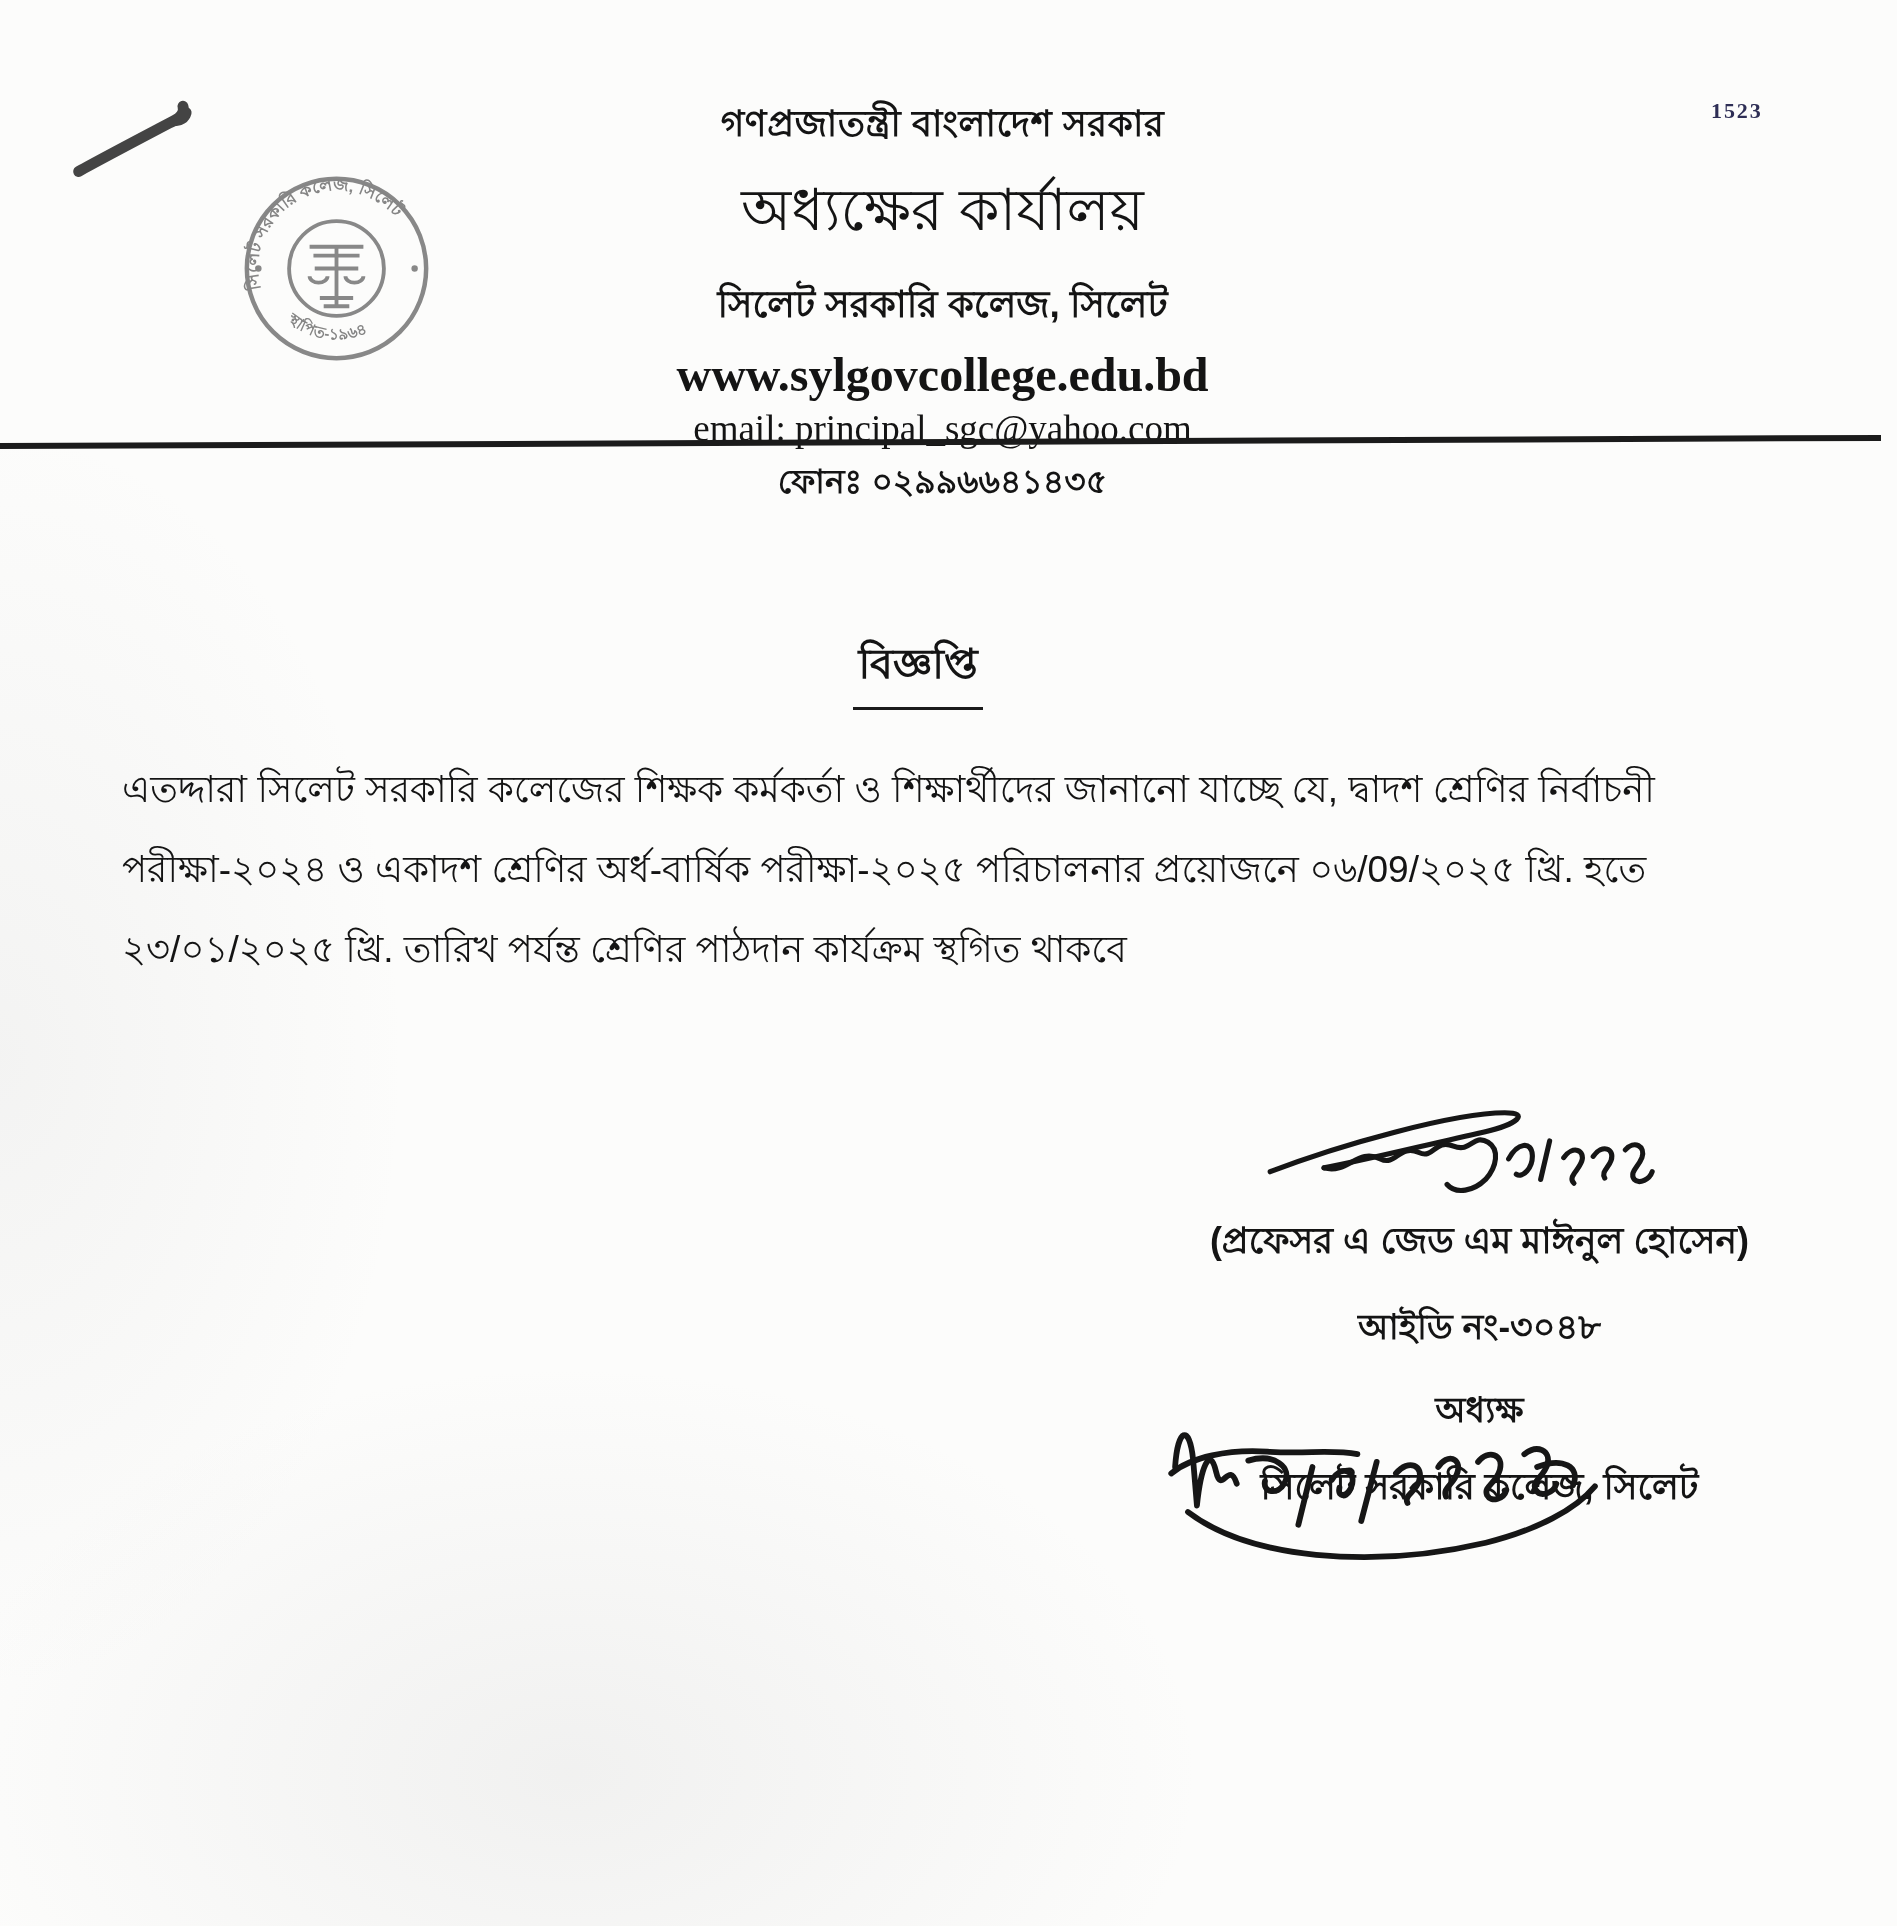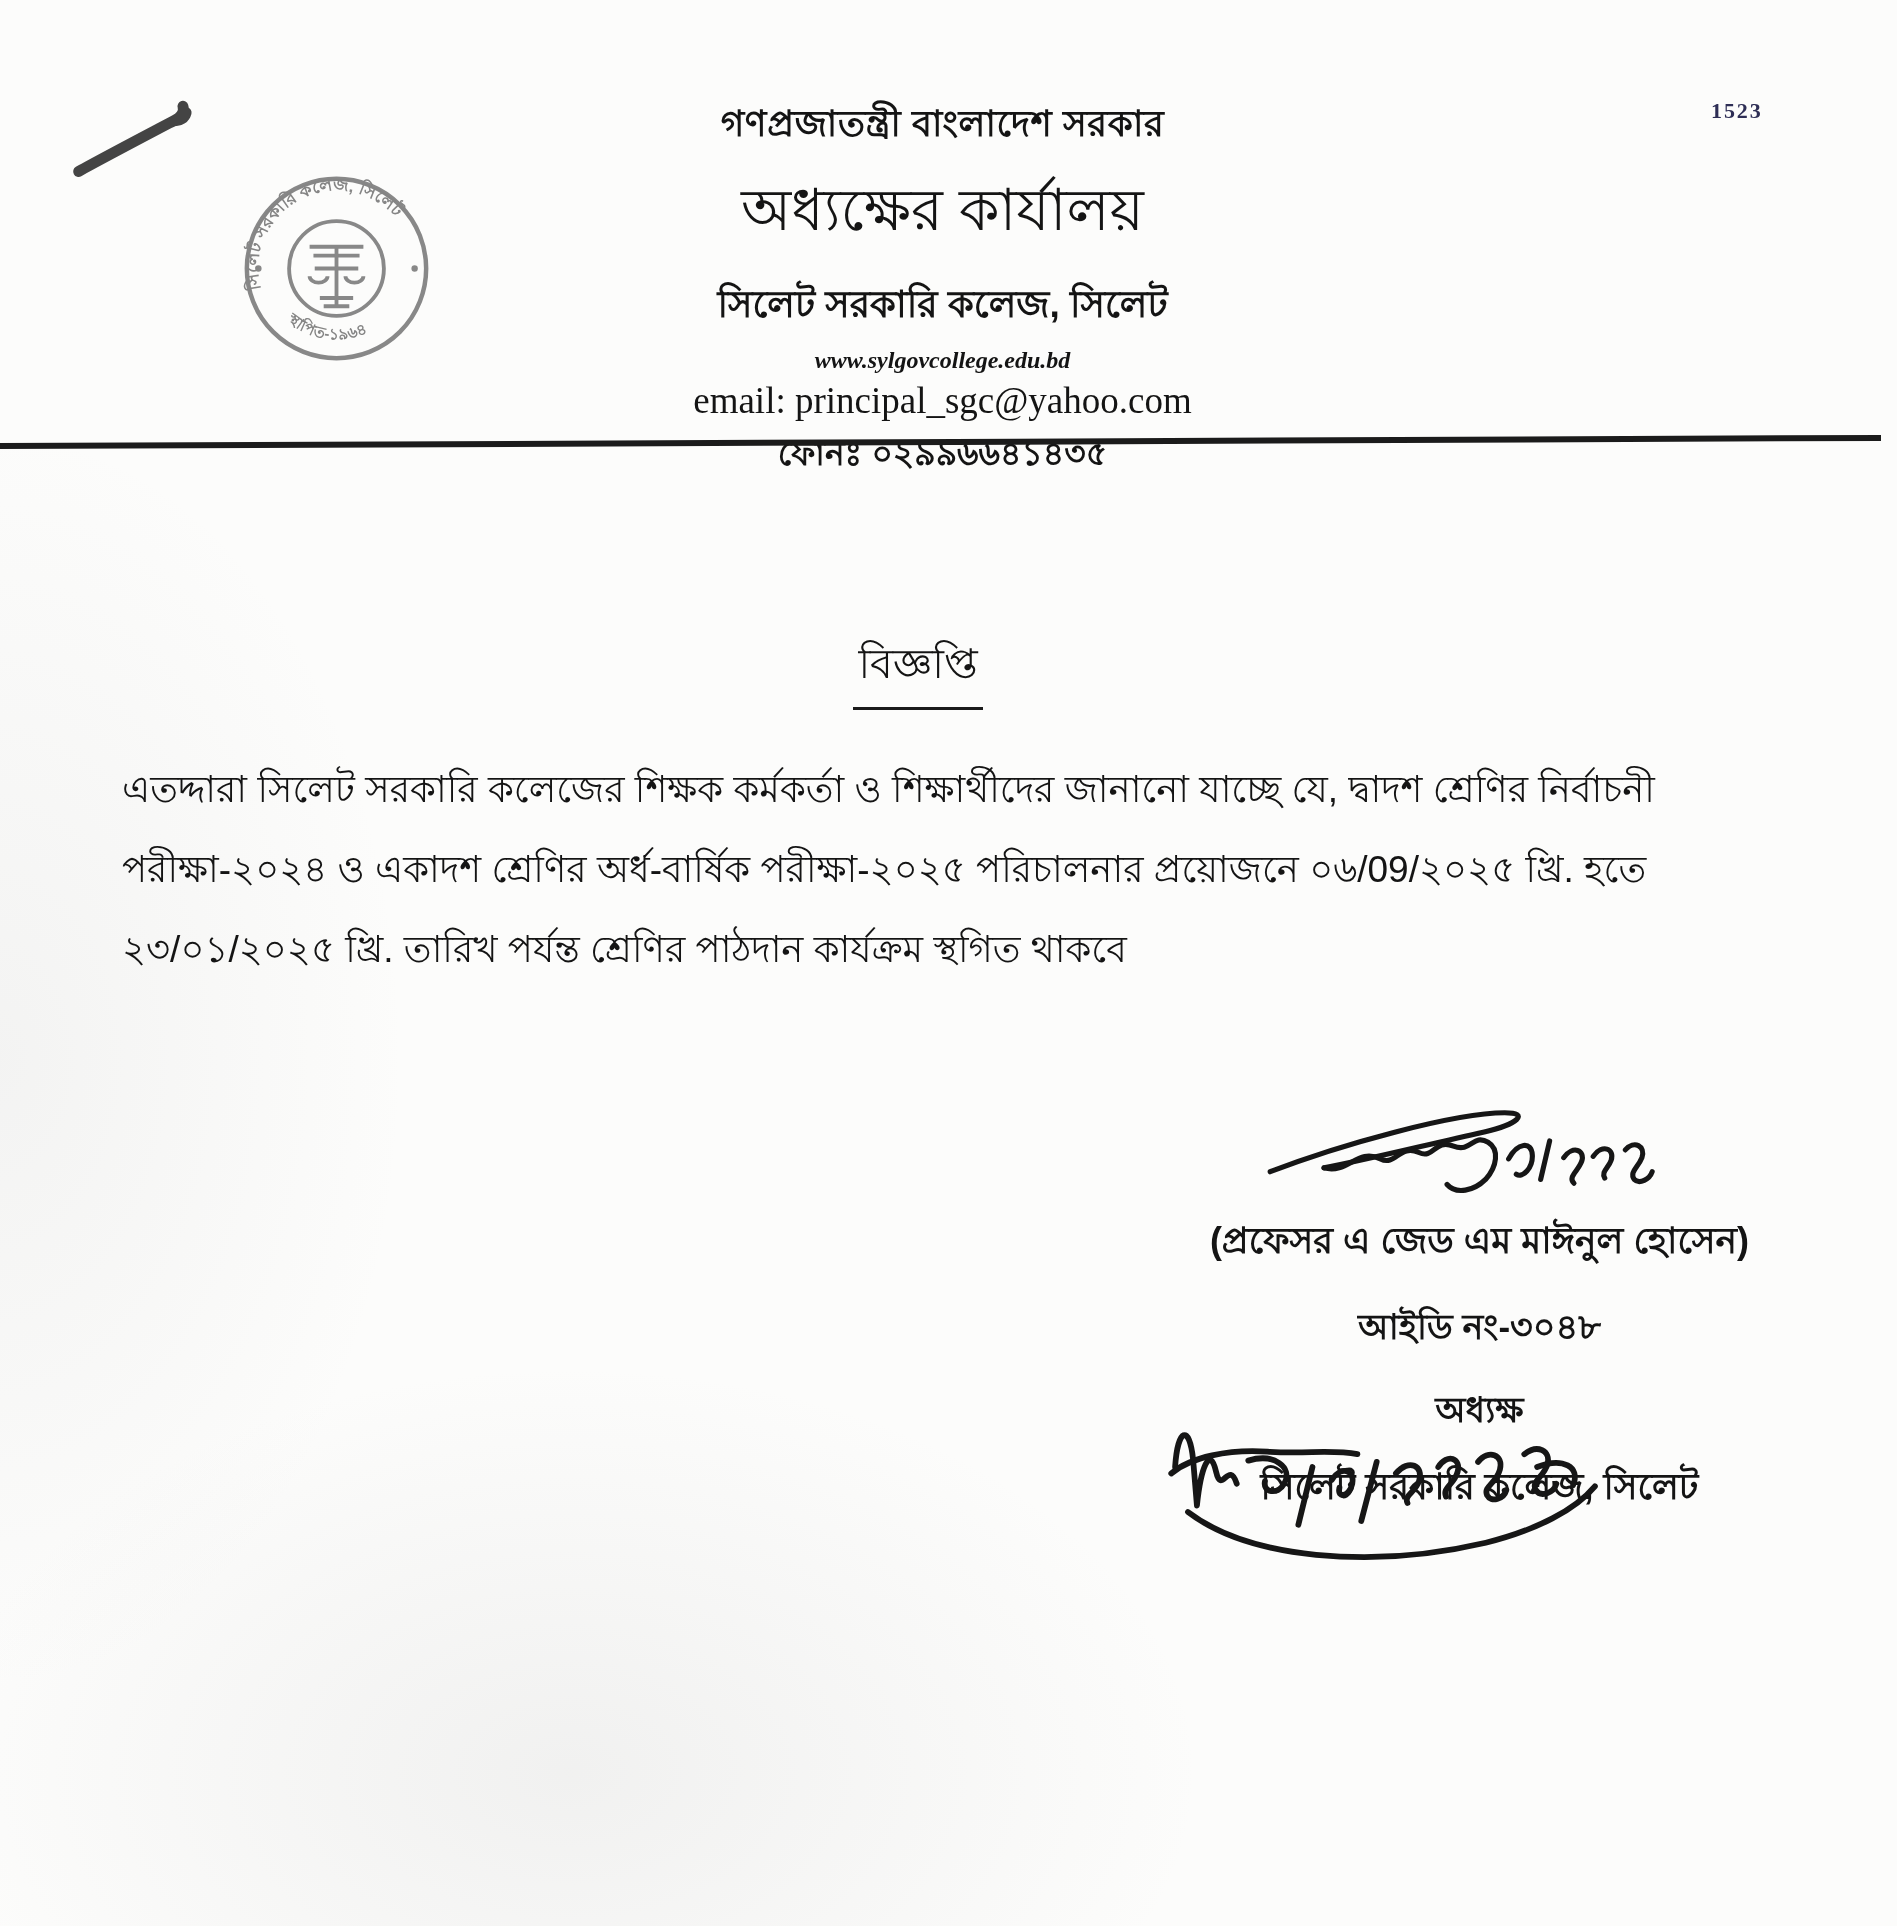--- a/index.html
+++ b/index.html
@@ -14,30 +14,30 @@
     color:#141414;
   }
   .bn{font-family:"Liberation Sans","DejaVu Sans",sans-serif;}
   .serif{font-family:"Liberation Serif","DejaVu Serif",serif;}
   .abs{position:absolute;}
   
   .hdr{left:0;right:12px;top:96px;text-align:center;}
   .hdr-line1{font-size:36px;font-weight:bold;letter-spacing:0.6px;}
   .hdr-line2{font-size:58px;font-weight:normal;margin-top:10.3px;}
   .hdr-line3{font-size:37px;font-weight:bold;margin-top:11.6px;}
-  .hdr-web{font-size:24px;font-weight:bold;margin-top:9px;font-style:italic;}
+  .hdr-web{font-size:48px;font-weight:bold;margin-top:9px;}
   .hdr-email{font-size:37px;margin-top:5.1px;}
   .hdr-phone{font-size:33px;font-weight:bold;margin-top:6.4px;}
   .rule{left:0;top:439px;width:1881px;height:5.8px;background:#1b1b1b;transform:rotate(-0.25deg);}
   .refnum{left:1711px;top:98px;font-size:22px;font-weight:bold;letter-spacing:1.9px;}
   
   .dateline{left:1323px;top:480px;font-size:36px;font-weight:bold;}
   
   .title-wrap{left:0;right:61px;top:632px;text-align:center;}
-  .title{display:inline-block;font-size:41px;font-weight:normal;padding:0 5.1px 6.4px 5.1px;border-bottom:3.9px solid #1b1b1b;}
+  .title{display:inline-block;font-size:41px;font-weight:bold;padding:0 5.1px 6.4px 5.1px;border-bottom:3.9px solid #1b1b1b;}
   
   .body-block{left:122px;top:750px;width:1746px;font-size:37px;line-height:80px;}
   .body-line{white-space:nowrap;}
   
   .sig-block{left:1091px;top:1213px;width:777px;text-align:center;}
   .sig-name{font-size:36px;font-weight:bold;}
   .sig-id{font-size:35px;font-weight:bold;margin-top:27px;}
   .sig-role{font-size:35px;font-weight:bold;margin-top:24.4px;}
   .sig-college{font-size:36px;font-weight:bold;margin-top:16.7px;}
   .soft{filter:blur(0.4px);}

